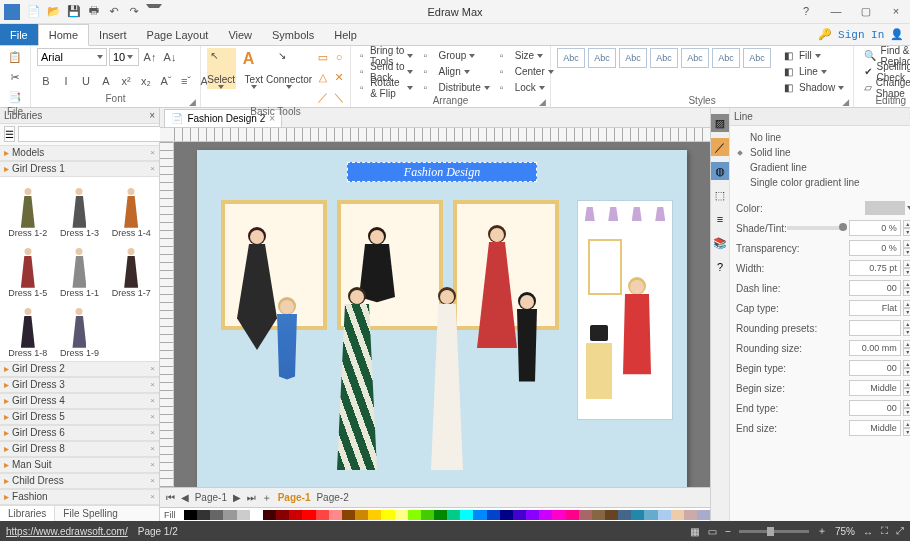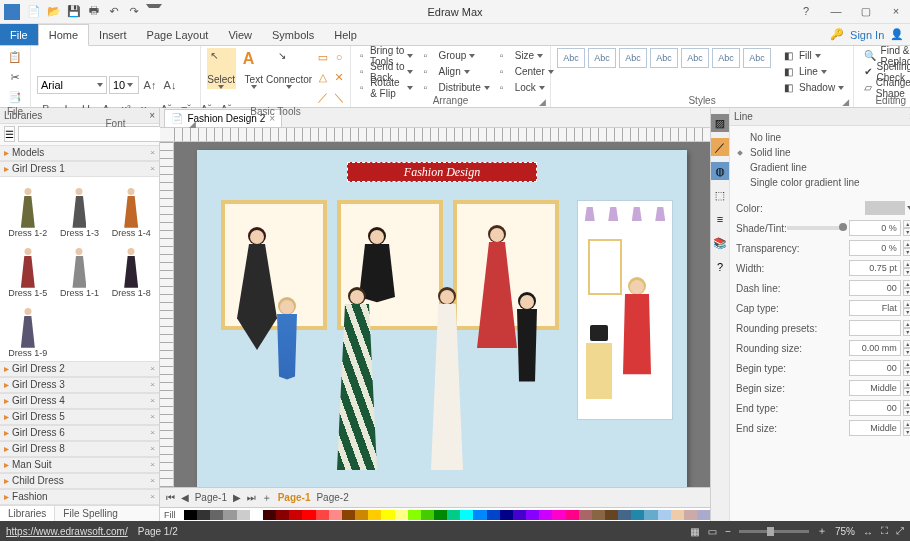--- a/index.html
+++ b/index.html
@@ -9,30 +9,30 @@
 .titlebar .qat { display: flex; gap: 4px; }
 .titlebar .qat span { width: 16px; height: 16px; display: flex; align-items: center; justify-content: center; color: #555; cursor: pointer; }
 .titlebar .title { position: absolute; left: 50%; transform: translateX(-50%); color: #333; }
 .titlebar .winbtns { margin-left: auto; display: flex; gap: 10px; }
 .titlebar .winbtns span { width: 20px; text-align: center; cursor: pointer; color: #555; }
 .tabbar { height: 22px; display: flex; align-items: stretch; background: #f4f4f4; border-bottom: 1px solid #d0d0d0; position: relative; }
 .tabbar .tab { padding: 0 10px; display: flex; align-items: center; cursor: pointer; color: #444; }
 .tabbar .tab.file { background: #2875bf; color: #fff; }
 .tabbar .tab.active { background: #fff; border: 1px solid #d0d0d0; border-bottom: 1px solid #fff; margin-bottom: -1px; }
 .tabbar .right { position: absolute; right: 6px; top: 0; height: 100%; display: flex; align-items: center; gap: 6px; }
-.tabbar .right .signin { color: #2875bf; cursor: pointer; }
+.tabbar .right .signin { color: #2875bf; cursor: pointer; font-family: Liberation Mono, monospace; }
 .ribbon { height: 62px; background: #fff; display: flex; border-bottom: 1px solid #d0d0d0; }
 .ribbon-group { border-right: 1px solid #e6e6e6; display: flex; flex-direction: column; padding: 2px 6px 0; }
 .ribbon-group .body { flex: 1; display: flex; align-items: flex-start; gap: 4px; }
 .ribbon-group .label { height: 14px; text-align: center; color: #666; font-size: 10px; position: relative; }
 .ribbon-group .label .dlg { position: absolute; right: -2px; bottom: 0; font-size: 9px; color: #888; cursor: pointer; }
 .rbtn-lg { width: 34px; display: flex; flex-direction: column; align-items: center; justify-content: center; cursor: pointer; font-size: 10px; color: #444; padding-top: 2px; }
 .rbtn-lg .ico { width: 22px; height: 22px; margin-bottom: 2px; }
 .rbtn-sm { width: 18px; height: 18px; display: flex; align-items: center; justify-content: center; cursor: pointer; color: #555; }
-.font-row { display: flex; gap: 2px; align-items: flex-end; margin-top: 28px; }
+.font-row { display: flex; gap: 2px; align-items: flex-end; }
 .combo { height: 18px; border: 1px solid #ccc; background: #fff; padding: 0 3px; display: flex; align-items: center; cursor: pointer; }
 .btnrow { display: flex; gap: 2px; margin-top: 2px; }
 .arrange-col { display: flex; flex-direction: column; gap: 1px; }
 .arrange-item { display: flex; align-items: center; gap: 3px; cursor: pointer; font-size: 10px; padding: 0 3px; height: 15px; color: #444; }
 .arrange-item .ic { width: 12px; height: 12px; }
 .styles-gallery { display: flex; gap: 3px; align-items: center; }
 .style-chip { width: 28px; height: 20px; border: 1px solid #b8c8d8; background: #fff; display: flex; align-items: center; justify-content: center; font-size: 9px; color: #5b7a99; cursor: pointer; }
 .edit-col { display: flex; flex-direction: column; gap: 1px; }
 .edit-item { display: flex; align-items: center; gap: 4px; font-size: 10px; cursor: pointer; padding: 0 4px; height: 15px; color: #444; }
 .workarea { flex: 1; display: flex; overflow: hidden; }
@@ -57,21 +57,21 @@
 .center { flex: 1; display: flex; flex-direction: column; background: #e8e8e8; overflow: hidden; }
 .doctabs { height: 20px; background: #f0f0f0; display: flex; align-items: flex-end; border-bottom: 1px solid #ccc; padding-left: 4px; }
 .doctab { height: 18px; background: #fff; border: 1px solid #ccc; border-bottom: none; padding: 0 6px; display: flex; align-items: center; gap: 4px; font-size: 10px; cursor: pointer; }
 .doctab .x { color: #888; }
 .rulerh { height: 14px; background: #f5f5f5; border-bottom: 1px solid #ccc; position: relative; overflow: hidden; }
 .rulerh .ticks { position: absolute; left: 14px; right: 0; top: 0; bottom: 0; background: repeating-linear-gradient(to right,#aaa 0,#aaa 1px,transparent 1px,transparent 8px); }
 .canvas-wrap { flex: 1; display: flex; overflow: hidden; }
 .rulerv { width: 14px; background: #f5f5f5; border-right: 1px solid #ccc; background-image: repeating-linear-gradient(to bottom,#aaa 0,#aaa 1px,transparent 1px,transparent 8px); }
 .canvas { flex: 1; background: #777; overflow: auto; position: relative; display: flex; align-items: flex-start; justify-content: center; padding: 8px; }
 .page { width: 490px; height: 350px; background: #c8e2ee; box-shadow: 2px 2px 5px rgba(0,0,0,0.3); position: relative; }
-.page .title-banner { position: absolute; top: 12px; left: 50%; transform: translateX(-50%); width: 190px; height: 20px; background: #b91c1c; color: #fff; display: flex; align-items: center; justify-content: center; font-style: italic; font-family: Georgia; font-size: 12px; border: 1px dashed #fff; }
+.page .title-banner { position: absolute; top: 12px; left: 50%; transform: translateX(-50%); width: 190px; height: 20px; background: #3b82f6; color: #fff; display: flex; align-items: center; justify-content: center; font-style: italic; font-family: Georgia; font-size: 12px; border: 1px dashed #fff; }
 .frame { position: absolute; background: #fff8e8; border: 4px solid #e8c878; }
 .model { position: absolute; width: 40px; height: 120px; }
 .model .head { width: 14px; height: 14px; border-radius: 50%; background: #f0d0b0; position: absolute; top: 0; left: 50%; transform: translateX(-50%); }
 .model .hair { position: absolute; top: -3px; left: 50%; transform: translateX(-50%); width: 18px; height: 18px; border-radius: 50%; }
 .model .body { position: absolute; top: 14px; left: 0; right: 0; bottom: 0; }
 .pagetabs { height: 20px; background: #f0f0f0; display: flex; align-items: center; gap: 6px; padding: 0 6px; font-size: 10px; border-top: 1px solid #ccc; }
 .pagetabs .pt { cursor: pointer; color: #555; }
 .pagetabs .pt.active { color: #d48a1a; font-weight: bold; }
 .colorbar { height: 14px; display: flex; align-items: center; border-top: 1px solid #ccc; background: #fff; }
 .colorbar .lbl { font-size: 9px; padding: 0 4px; color: #555; width: 24px; }
@@ -368,20 +368,26 @@
           <div class="thumb">
             <div class="figure" style="--dc:#9a3535"></div>
           </div>
           <div class="nm">Dress 1-5</div>
         </div>
         <div class="lib-item">
           <div class="thumb">
             <div class="figure" style="--dc:#8a8a8a"></div>
           </div>
           <div class="nm">Dress 1-1</div>
+        </div>
+        <div class="lib-item">
+          <div class="thumb">
+            <div class="figure" style="--dc:#3a2a2a"></div>
+          </div>
+          <div class="nm">Dress 1-7</div>
         </div>
         <div class="lib-item">
           <div class="thumb">
             <div class="figure" style="--dc:#2d2230"></div>
           </div>
           <div class="nm">Dress 1-8</div>
         </div>
         <div class="lib-item">
           <div class="thumb">
             <div class="figure" style="--dc:#5a5570"></div>

